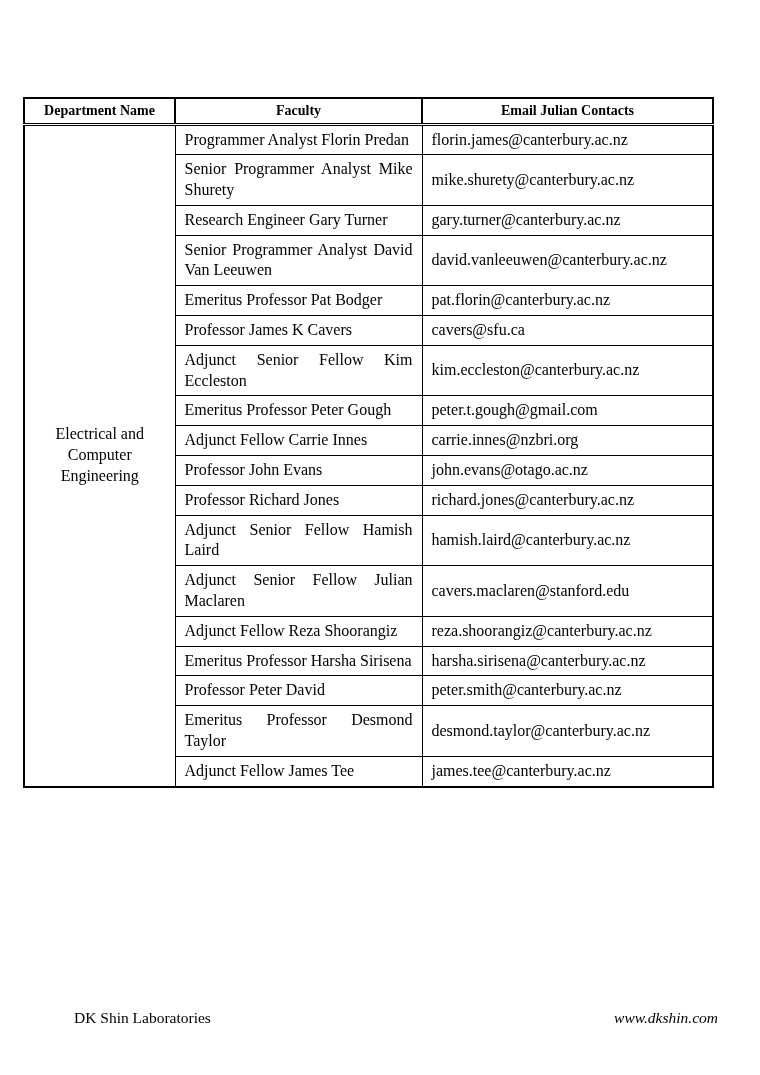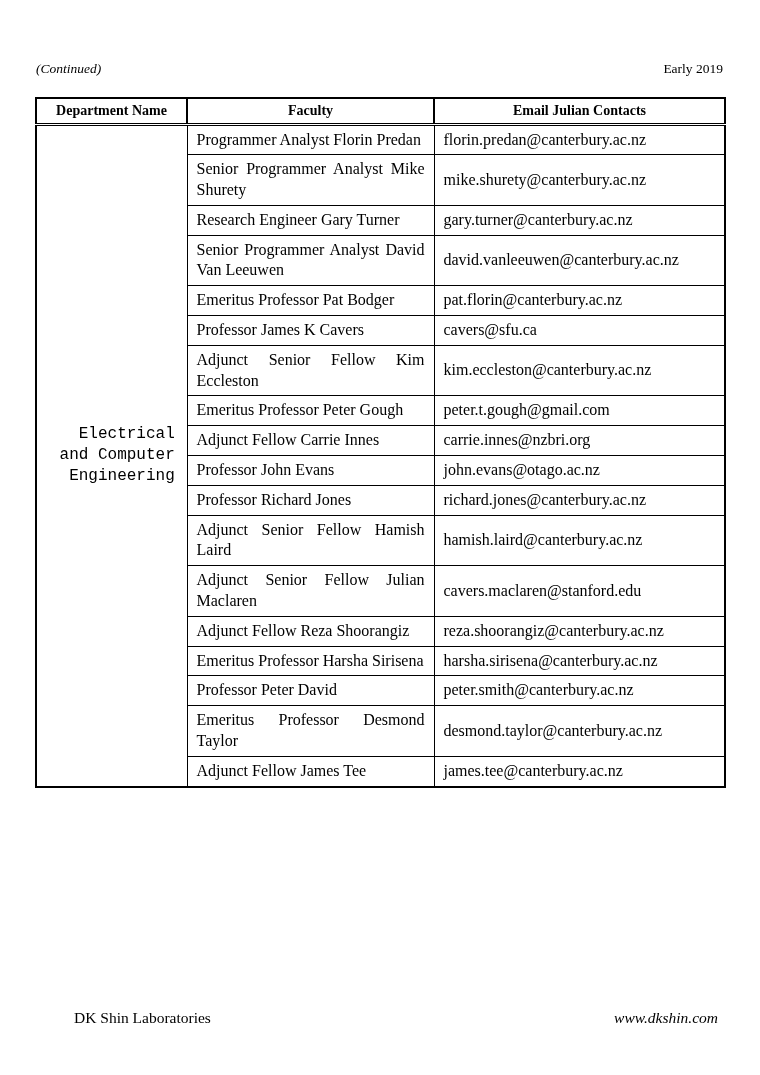--- a/index.html
+++ b/index.html
@@ -19,21 +19,21 @@
     top: 61px;
     display: flex;
     justify-content: space-between;
     font-size: 13.5px;
     line-height: 1.2;
   }
   .continued { font-style: italic; }
 
   table.contacts {
     position: absolute;
-    left: 35px;
+    left: 23px;
     top: 97px;
     width: 689px;
     border-collapse: collapse;
     table-layout: fixed;
     border: 2px solid #000;
   }
   table.contacts th {
     border: 2px solid #000;
     border-bottom: 3px double #000;
     font-size: 14px;
@@ -47,24 +47,23 @@
     font-size: 16px;
     padding: 4px 9px;
     vertical-align: middle;
     line-height: 1.3;
     height: 19px;
     overflow: hidden;
   }
   td.faculty { text-align: justify; }
   td.email   { text-align: left; }
   td.dept-cell {
-    text-align: right;
+    text-align: center;
     vertical-align: middle;
     padding: 0;
-    font-family: Liberation Mono, monospace;
   }
   .dept-inner {
     width: 126px;
     margin: 0 auto;
     line-height: 1.3;
   }
   .footer {
     position: absolute;
     left: 36px;
     right: 42px;
@@ -75,45 +74,41 @@
     line-height: 1.2;
     margin-left: 38px;
   }
   .site { font-style: italic; }
 </style>
 </head>
 <body>
 
 <div class="page">
 
-  <div class="topline">
-    <span class="continued">(Continued)</span>
-    <span class="edition">Early 2019</span>
-  </div>
 
   <table class="contacts">
     <colgroup>
       <col style="width:151px">
       <col style="width:247px">
       <col style="width:291px">
     </colgroup>
     <thead>
       <tr>
         <th>Department Name</th>
         <th>Faculty</th>
         <th>Email Julian Contacts</th>
       </tr>
     </thead>
     <tbody>
         <tr>
           <td rowspan="18" class="dept-cell">
             <div class="dept-inner">Electrical and Computer Engineering</div>
           </td>
           <td class="faculty">Programmer Analyst Florin Predan</td>
-          <td class="email">florin.predan@canterbury.ac.nz</td>
+          <td class="email">florin.james@canterbury.ac.nz</td>
         </tr>
         <tr>
           <td class="faculty">Senior Programmer Analyst Mike Shurety</td>
           <td class="email">mike.shurety@canterbury.ac.nz</td>
         </tr>
         <tr>
           <td class="faculty">Research Engineer Gary Turner</td>
           <td class="email">gary.turner@canterbury.ac.nz</td>
         </tr>
         <tr>

